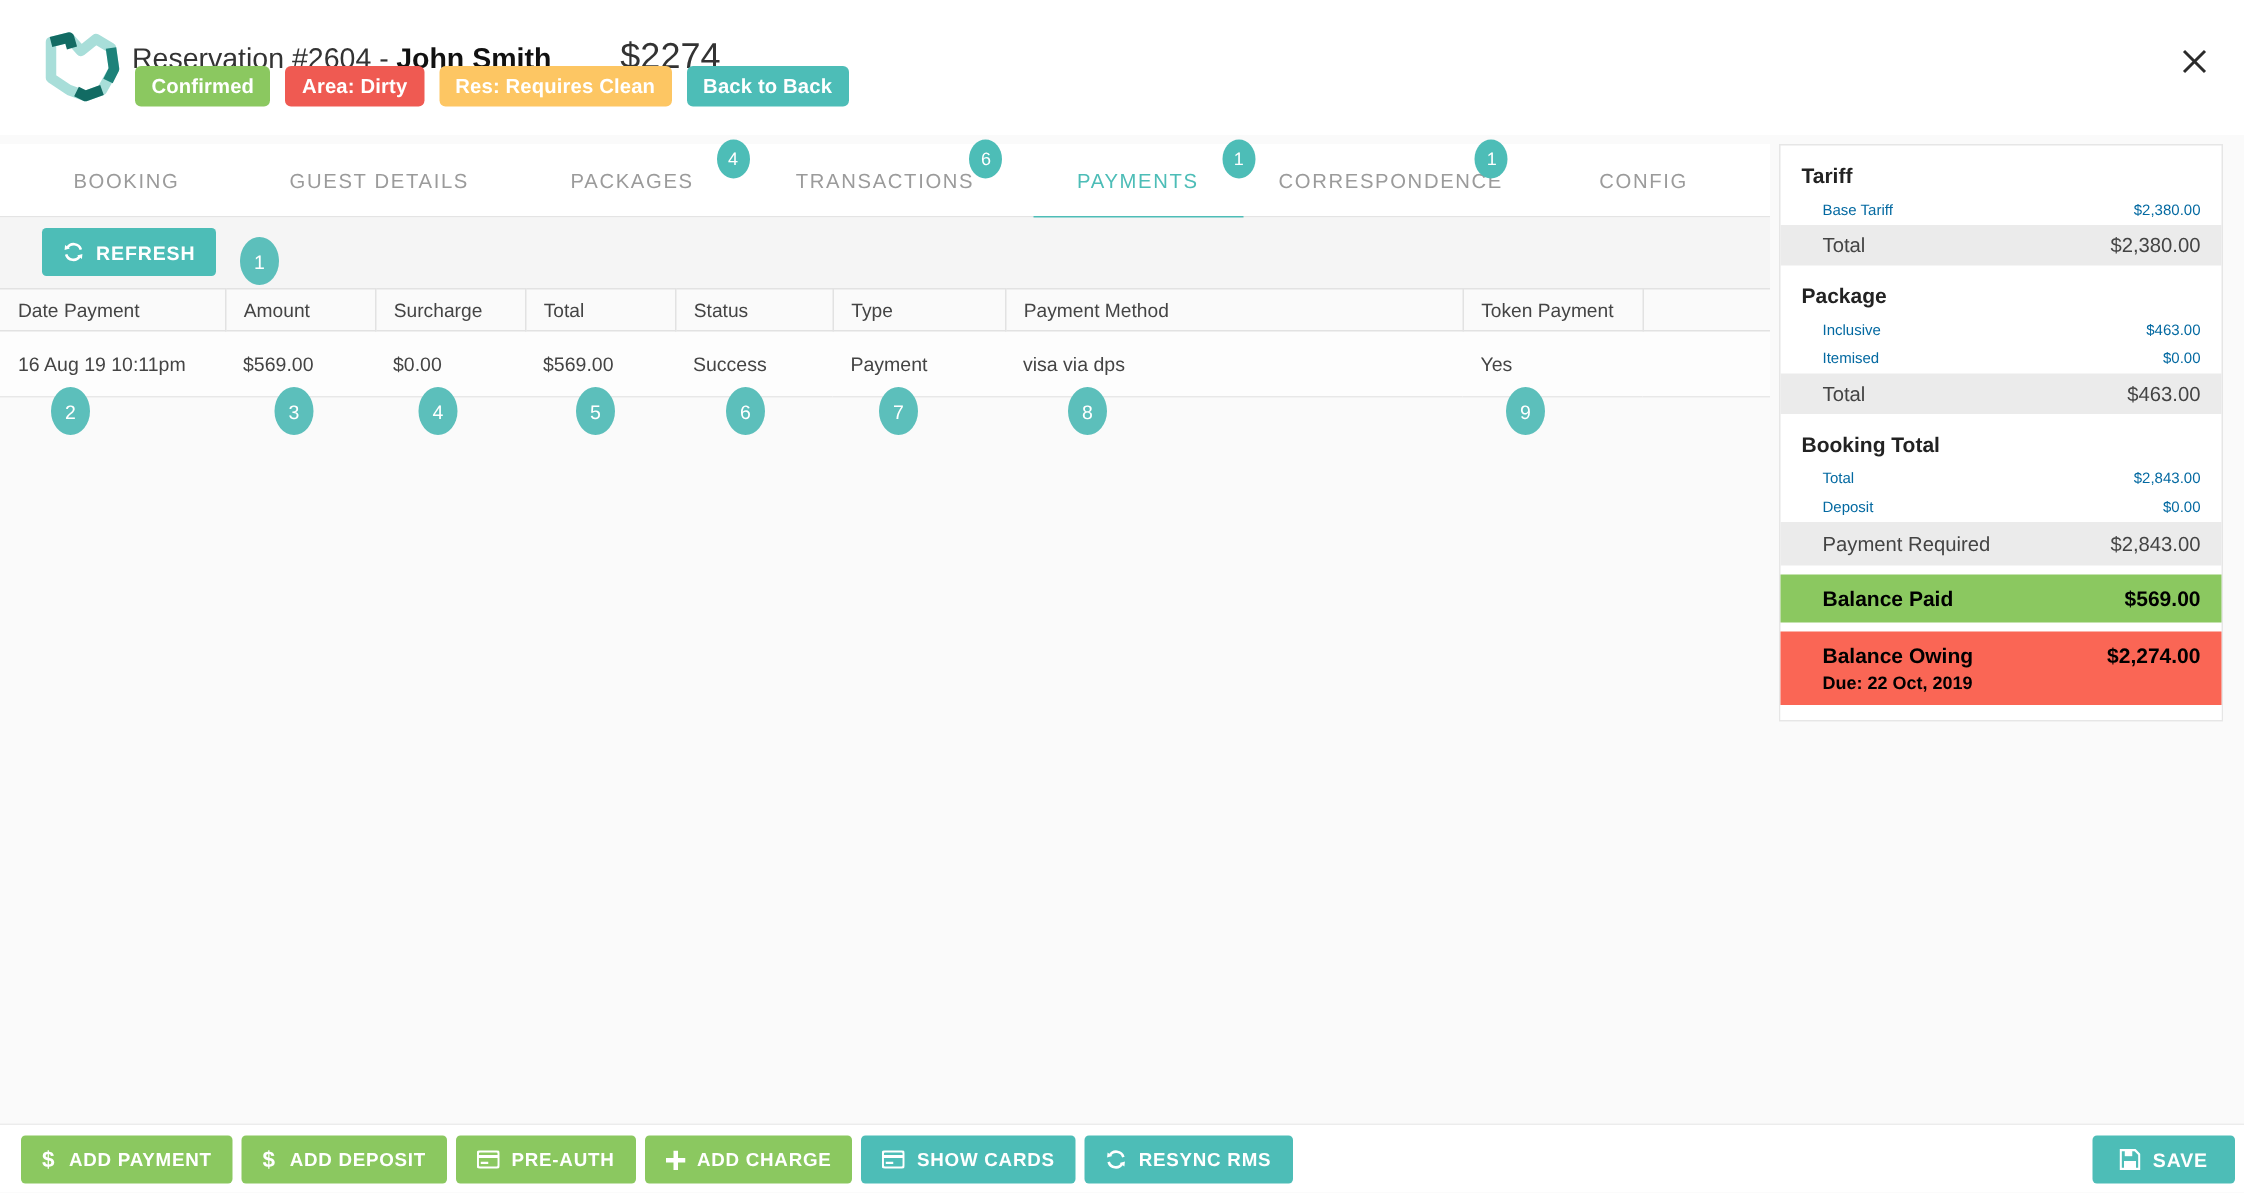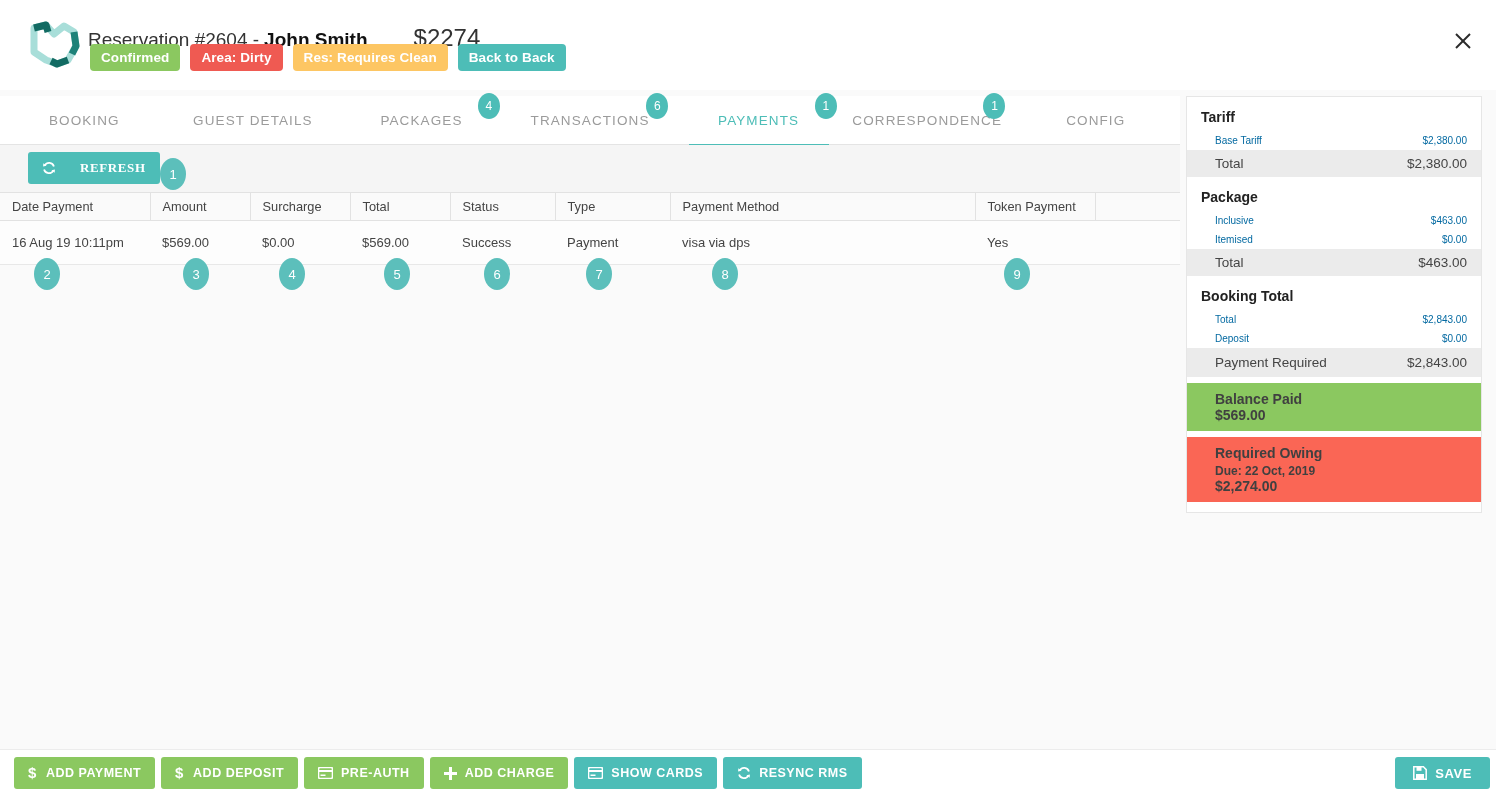--- a/index.html
+++ b/index.html
@@ -75,22 +75,22 @@
 
   
   .toolbar {
     position: absolute; left: 0; top: 145px; width: 1180px; height: 47px;
     background: #f5f5f5;
   }
   .refresh-btn {
     position: absolute; left: 28px; top: 7px;
     height: 32px; padding: 0 14px; border: none; border-radius: 3px;
     background: #4dbdb7; color: #fff; font-size: 13px; font-weight: bold;
-    letter-spacing: .6px; display: inline-flex; align-items: center; gap: 24px;
-    cursor: pointer; font-family: Liberation Serif, serif;
+    letter-spacing: .6px; display: inline-flex; align-items: center; gap: 8px;
+    cursor: pointer; font-family: Liberation Sans, sans-serif;
   }
 
   
   .marker {
     position: absolute; width: 26px; height: 32px; border-radius: 50%;
     background: #5cbfbb; color: #fff;
     display: flex; align-items: center; justify-content: center;
     font-size: 13px; font-weight: 400; z-index: 40;
   }
 
@@ -139,22 +139,22 @@
   .sb-row.total {
     background: #ebebeb; color: #444; font-size: 13.5px;
     padding: 6px 14px 6px 28px;
   }
   .sb-row.payreq {
     background: #ebebeb; color: #444; font-size: 13.5px;
     padding: 7px 14px 7px 28px;
   }
   .sb-bar {
     display: flex; justify-content: space-between; align-items: flex-start;
-    color: #404040; font-weight: bold; font-size: 14px;
-    padding: 8px 14px 8px 28px; margin-top: 6px; flex-direction: column;
+    color: #000000; font-weight: bold; font-size: 14px;
+    padding: 8px 14px 8px 28px; margin-top: 6px;
   }
   .sb-bar.paid { background: #8bc860; }
   .sb-bar.owing { background: #fa6655; }
   .sb-due { font-size: 12px; font-weight: bold; margin-top: 3px; }
   .sb-spacer { height: 10px; background: #fff; }
 
   
   .bottombar {
     position: absolute; left: 0; bottom: 0; width: 1496px; height: 46px;
     background: #fff; border-top: 1px solid #ececec;
@@ -347,21 +347,21 @@
       <span>$2,843.00</span>
     </div>
 
     <div class="sb-bar paid">
       <span>Balance Paid</span>
       <span>$569.00</span>
     </div>
 
     <div class="sb-bar owing">
       <span>
-        <span style="display:block">Required Owing</span>
+        <span style="display:block">Balance Owing</span>
         <span class="sb-due" style="display:block">Due: 22 Oct, 2019</span>
       </span>
       <span>$2,274.00</span>
     </div>
 
     <div class="sb-spacer"></div>
   </div>
 
   <div class="bottombar">
     <div class="btm-left">

